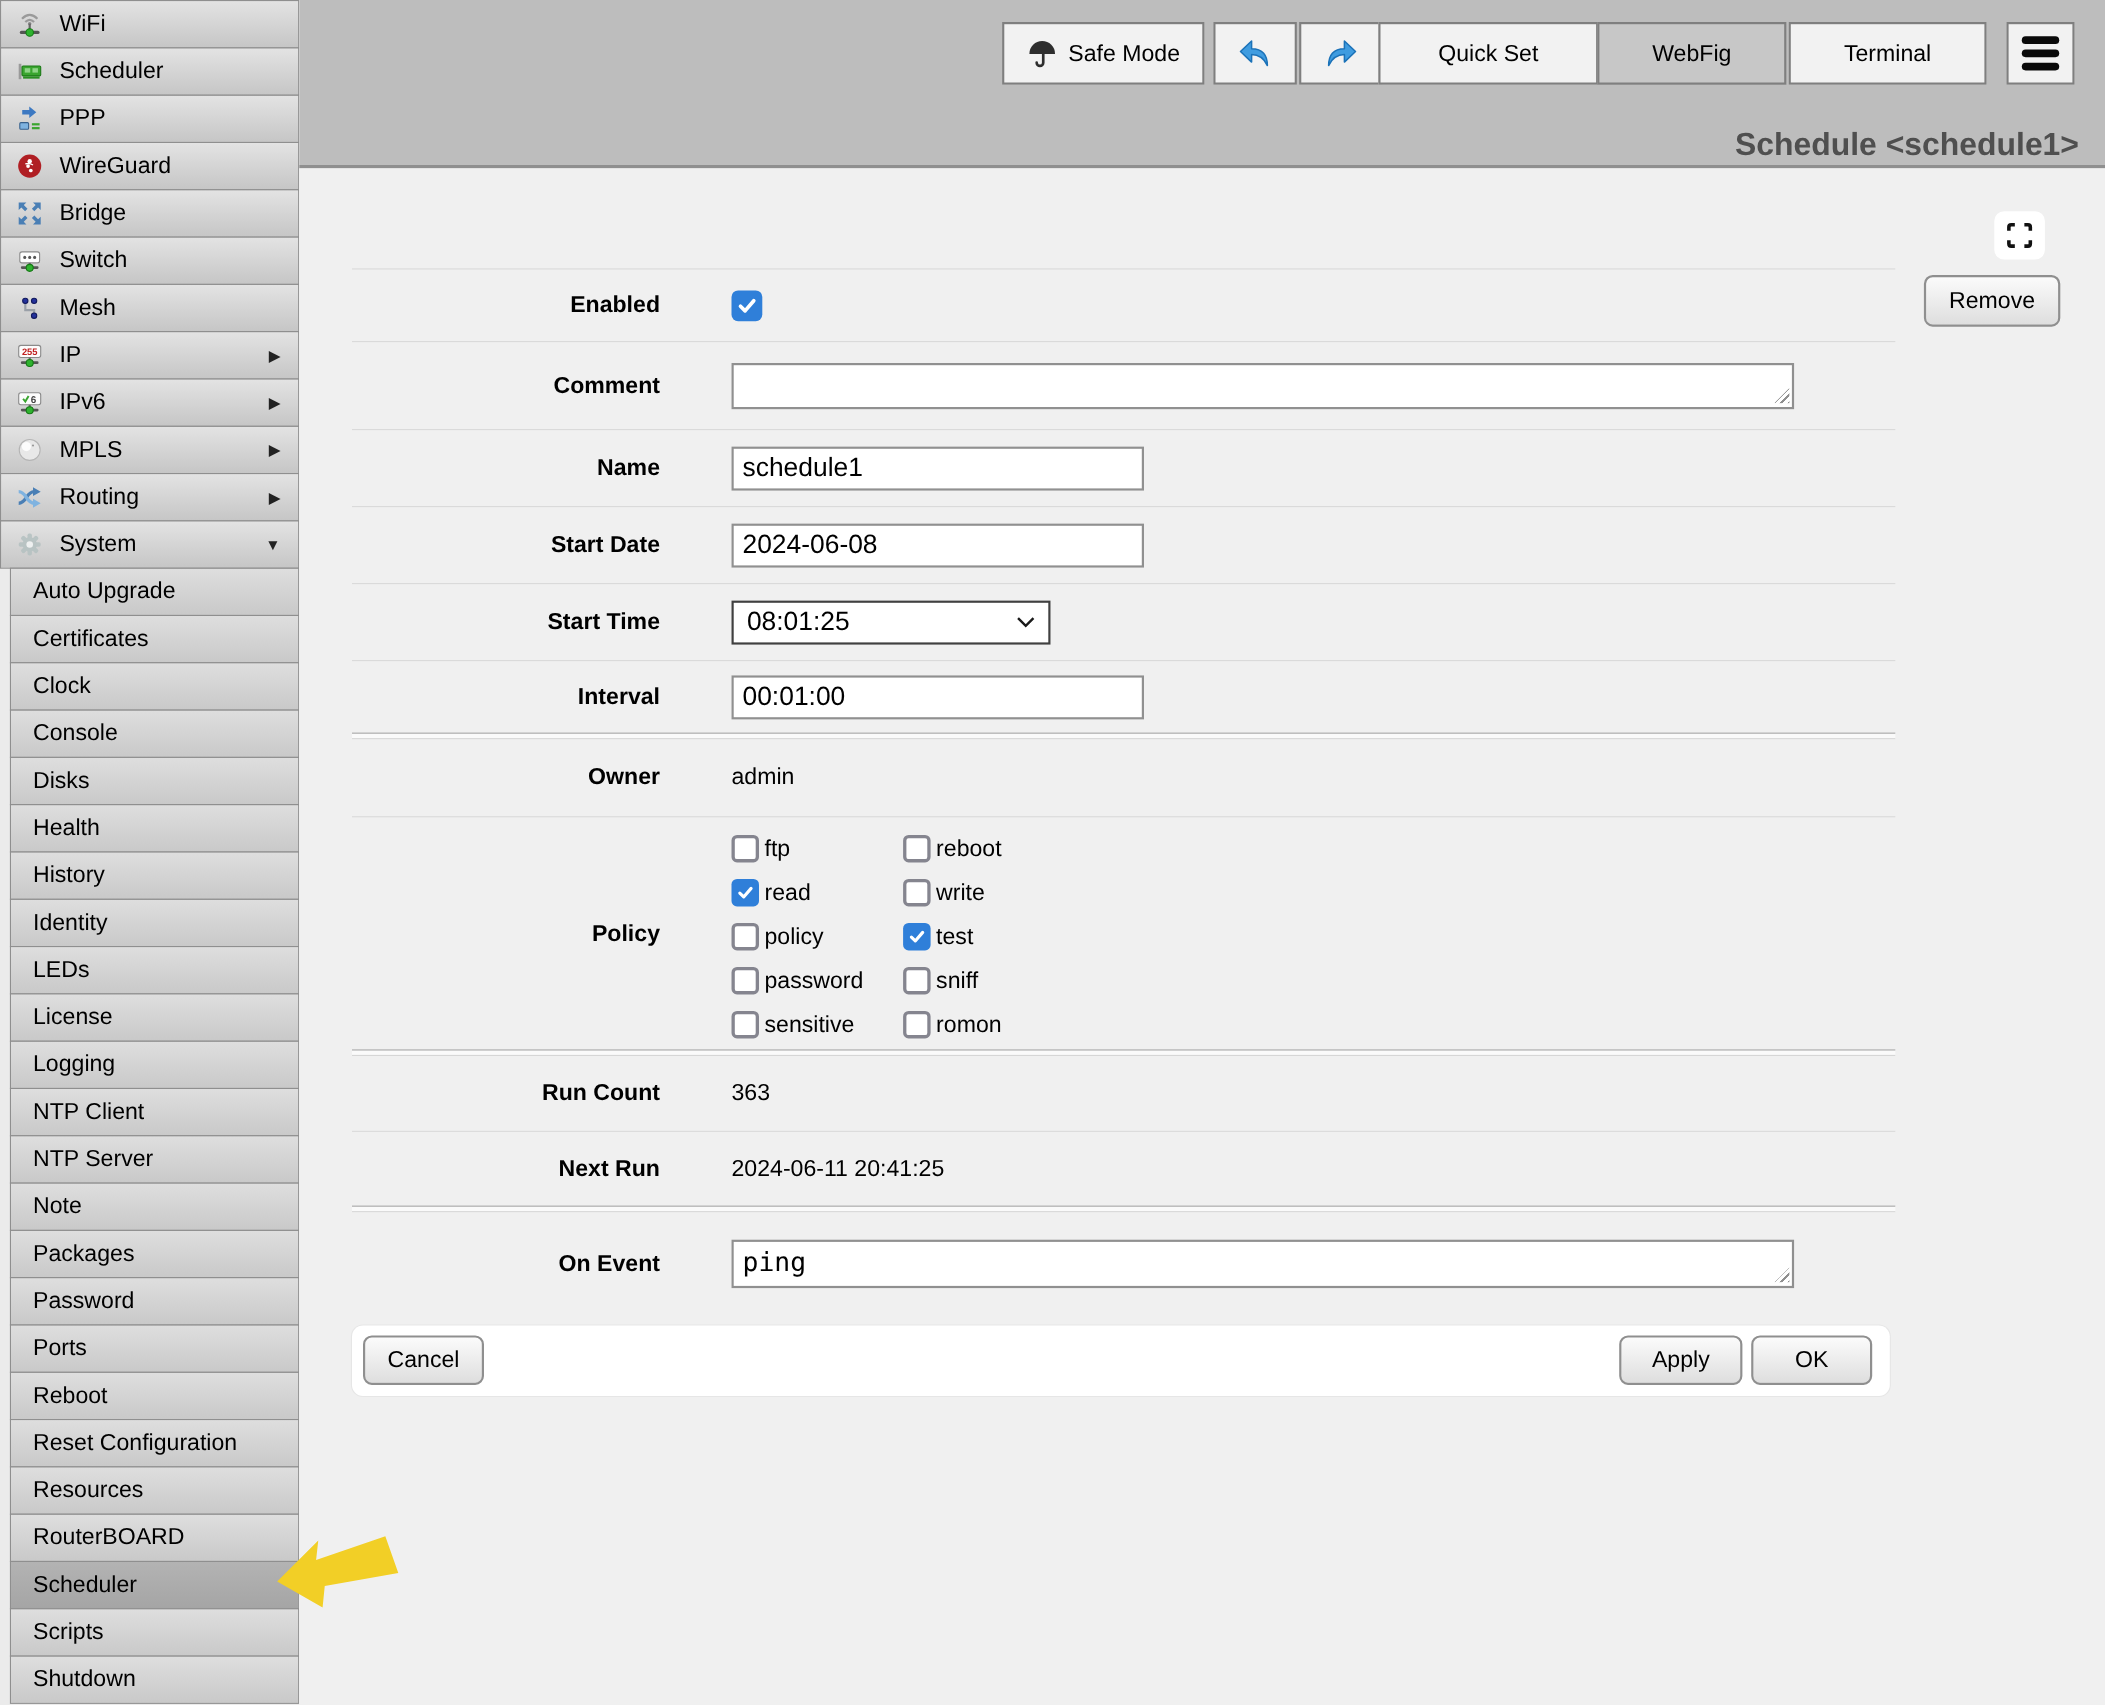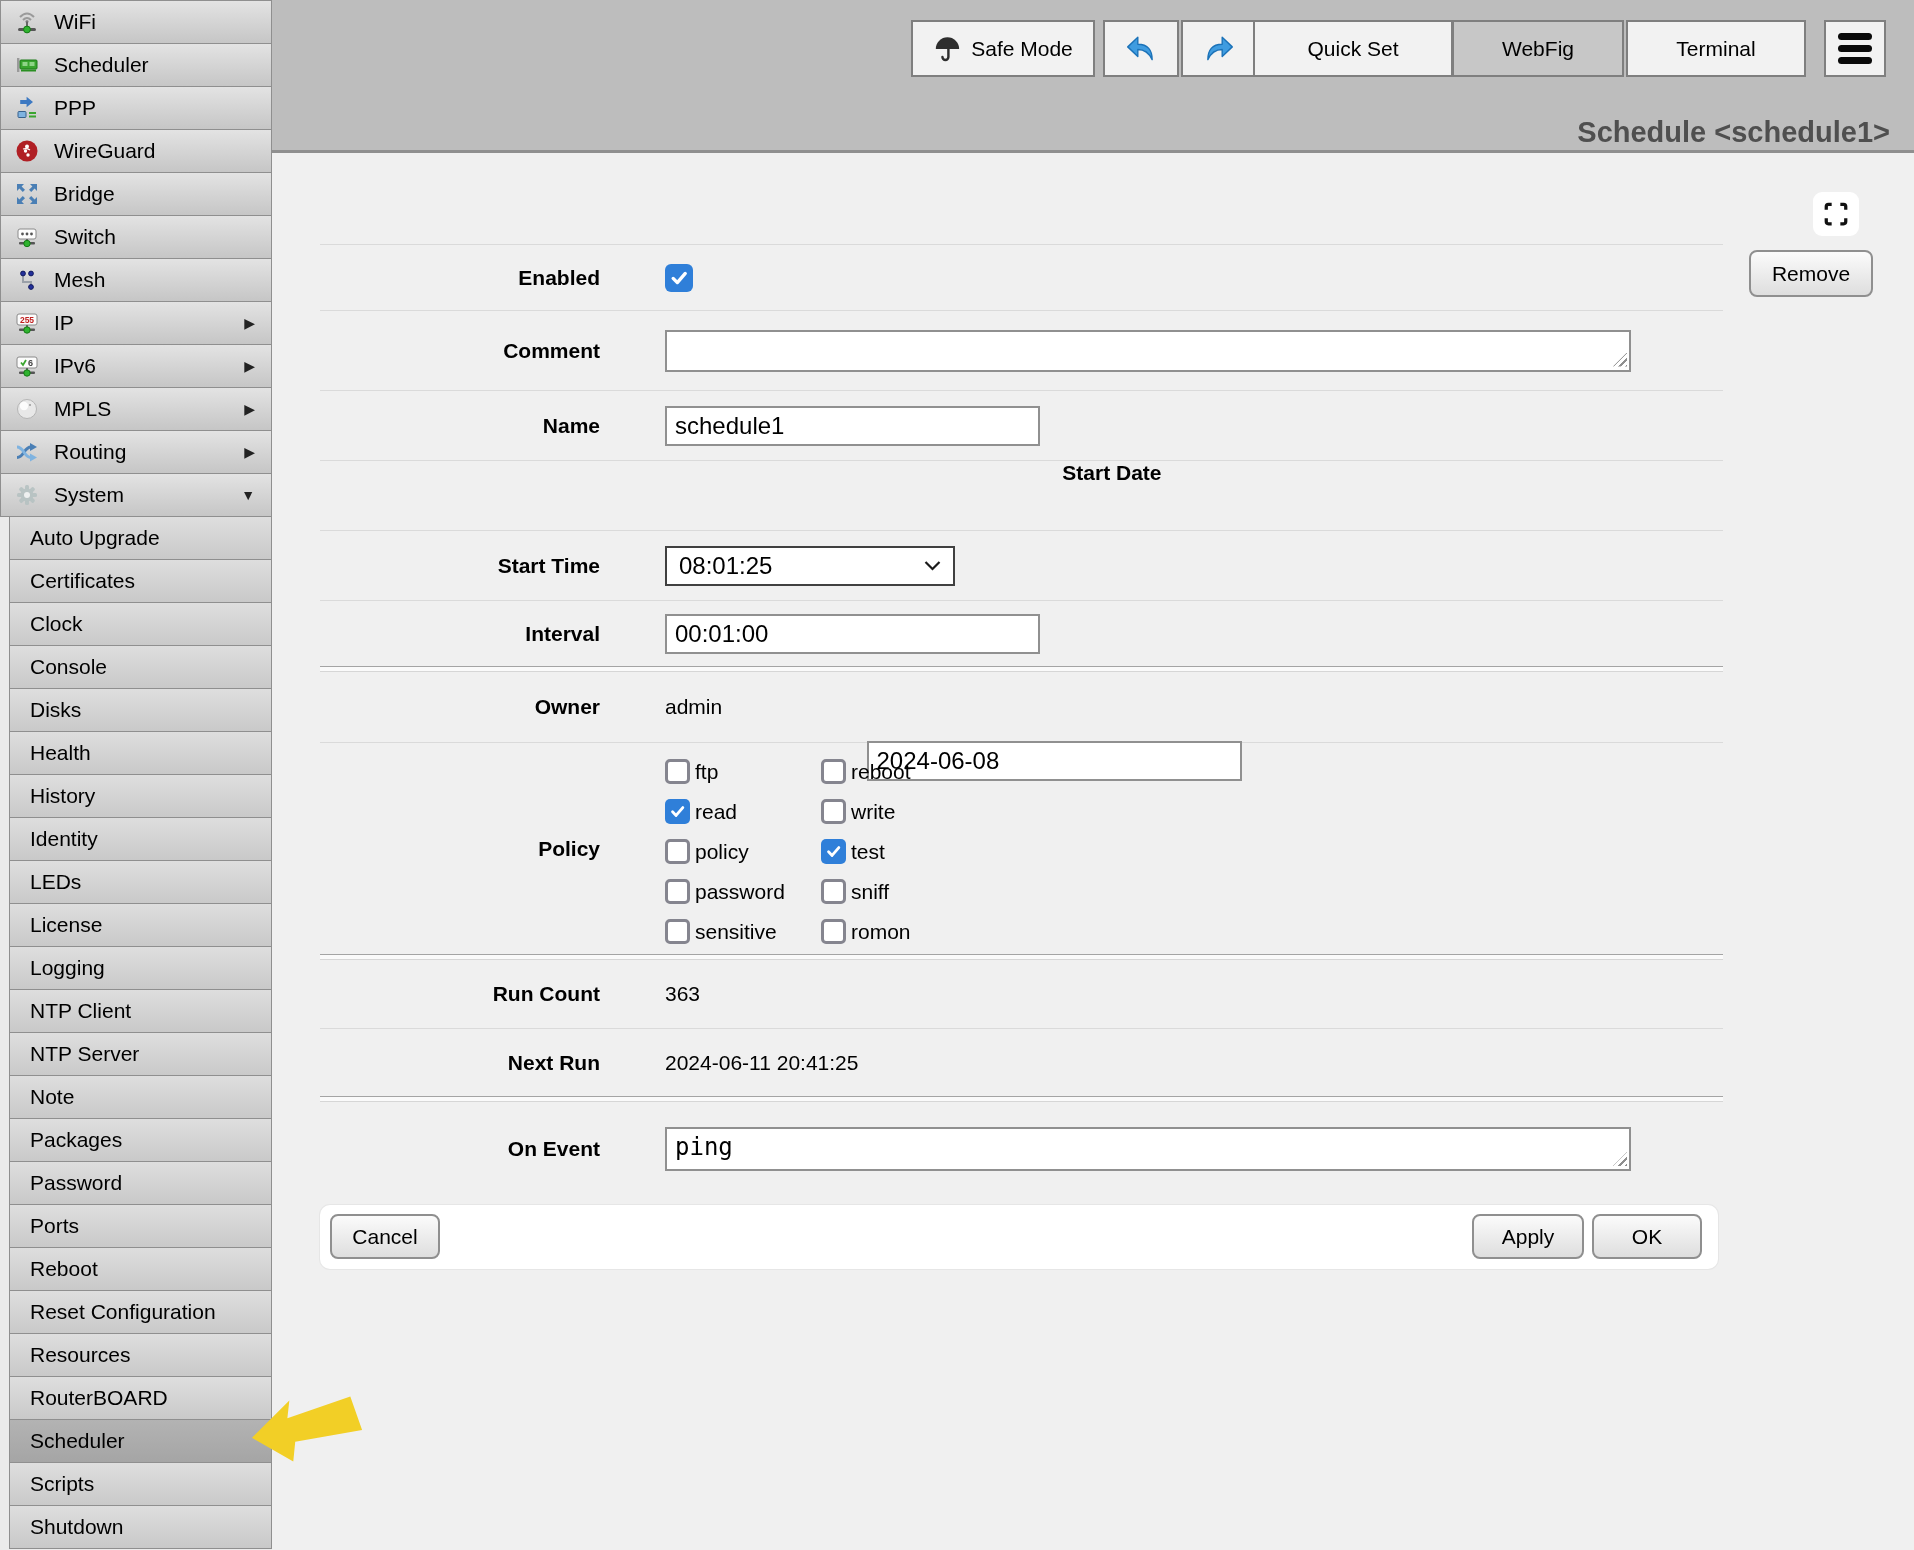--- a/index.html
+++ b/index.html
@@ -394,21 +394,21 @@
       </div>
     </div>
 
     <div class="frow" style="height:70px;">
       <div class="flabel">Name</div>
       <div class="ffield">
         <input class="ti" style="width: 375px;" value="schedule1">
       </div>
     </div>
 
-    <div class="frow" style="height:70px;flex-direction:column;">
+    <div class="frow" style="height:70px;">
       <div class="flabel">Start Date</div>
       <div class="ffield">
         <input class="ti" style="width: 375px;" value="2024-06-08">
       </div>
     </div>
 
     <div class="frow" style="height:70px;">
       <div class="flabel">Start Time</div>
       <div class="ffield">
         <div class="selectbox">

